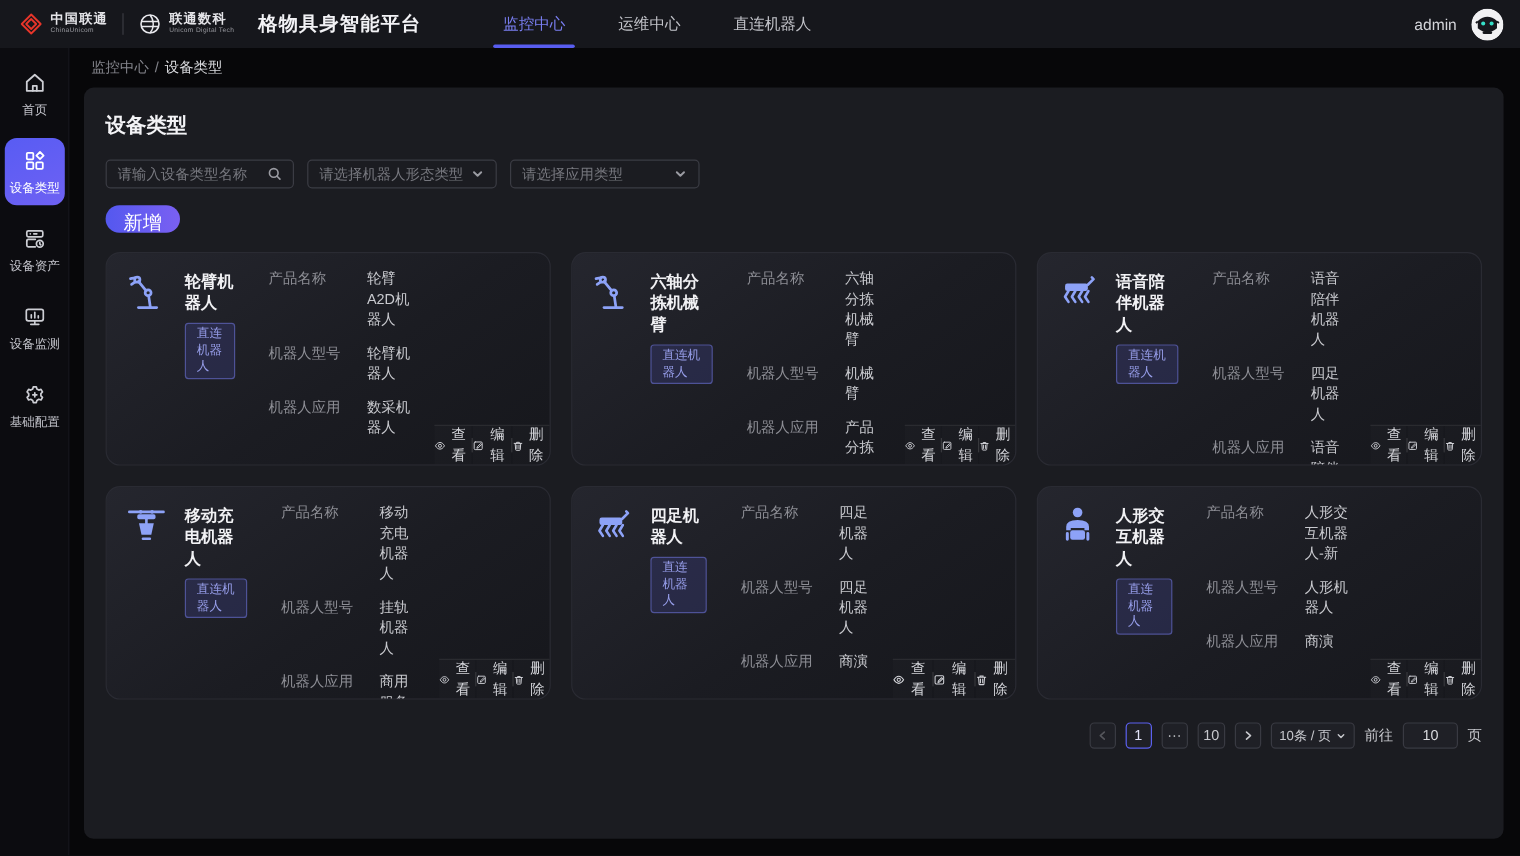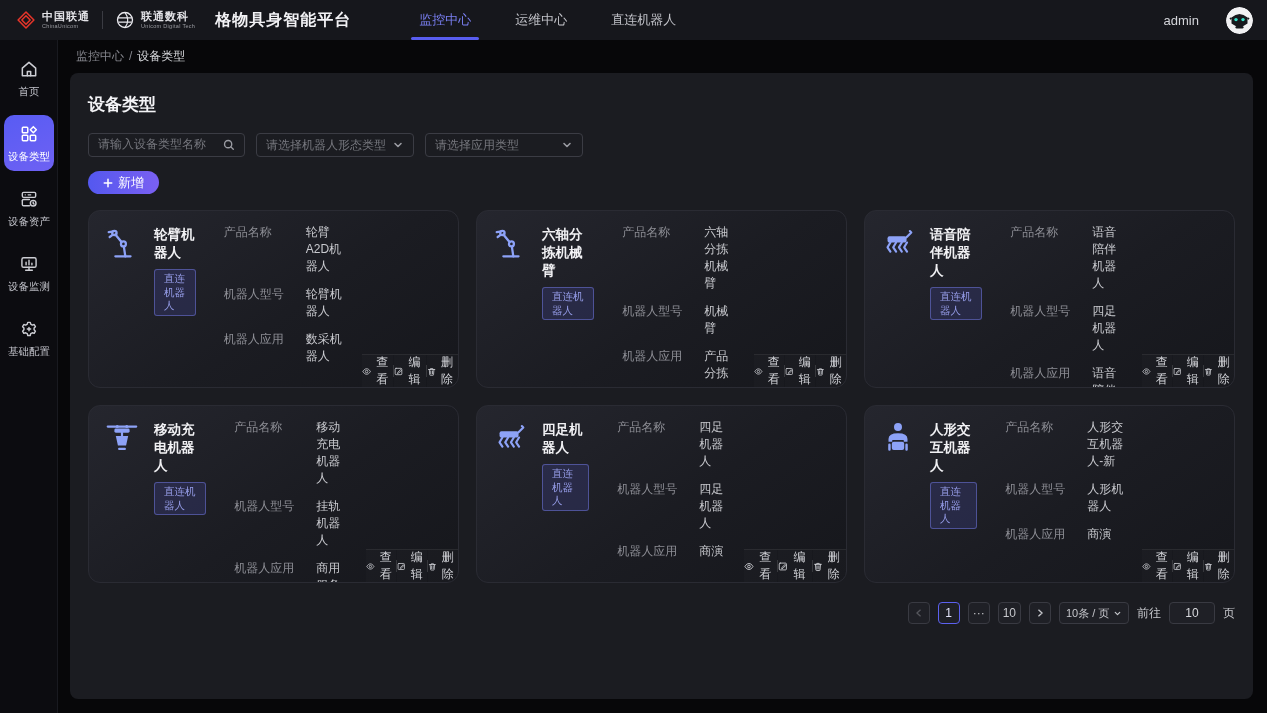--- a/index.html
+++ b/index.html
@@ -12,21 +12,21 @@
   .logo-block { display:flex; align-items:center; gap:6px; }
   .logo-txt { display:flex; flex-direction:column; line-height:1; }
   .logo-cn { font-size:11px; font-weight:bold; color:#e4e4e8; letter-spacing:1px; }
   .logo-en { font-size:5.5px; color:#9a9ba1; margin-top:2px; letter-spacing:.3px; }
   .brand-divider { width:1px; height:18px; background:#3a3b42; }
   .app-title { font-size:16px; font-weight:bold; color:#f2f2f5; letter-spacing:1px; margin-left:8px; }
   .topnav { display:flex; margin-left:46px; height:40px; }
   .topnav-item { position:relative; display:flex; align-items:center; padding:0 22px; font-size:13px; color:#c2c3c9; cursor:pointer; }
   .topnav-item.active { color:#7a7ff2; }
   .topnav-item.active::after { content:""; position:absolute; left:14px; right:14px; bottom:0; height:3px; border-radius:2px; background:#585df0; }
-  .userbox { margin-left:auto; display:flex; align-items:center; gap:27px; }
+  .userbox { margin-left:auto; display:flex; align-items:center; gap:12px; }
   .user-name { font-size:13px; color:#d3d4d9; }
   .avatar { width:27px; height:27px; border-radius:50%; overflow:hidden; flex:none; cursor:pointer; }
 
   
   .layout { display:flex; height:673px; }
   .sidebar { width:58px; background:#0c0c10; border-right:1px solid #191a20; display:flex; flex-direction:column; align-items:center; padding-top:10px; }
   .side-item { width:50px; border-radius:10px; padding:9px 2px 7px; margin-bottom:9px; display:flex; flex-direction:column; align-items:center; gap:5px; color:#c4c5cc; cursor:pointer; }
   .side-item .side-label { font-size:11px; transform:scale(.95); white-space:nowrap; }
   .side-item svg { width:20px; height:20px; stroke:#cdced4; }
   .side-item.active { background:linear-gradient(155deg,#585cf3,#6e61f3); color:#ffffff; }
@@ -37,25 +37,25 @@
   .crumb-parent { color:#85868d; }
   .crumb-sep { color:#85868d; margin:0 5px; }
   .crumb-current { color:#d9dade; }
 
   
   .panel { margin:3px 14px 0 12px; height:626px; background:#1b1c21; border-radius:8px; padding:20px 18px 0; position:relative; }
   .page-title { font-size:17px; font-weight:bold; color:#f3f3f6; margin-bottom:17px; }
   .filters { display:flex; gap:11px; }
   .search-box, .select-box { height:24px; border:1px solid #3b3c44; border-radius:4px; background:transparent; display:flex; align-items:center; padding:0 9px; width:157px; }
   .select-box { width:158px; justify-content:space-between; cursor:pointer; }
-  .search-box input { flex:1; background:transparent; border:none; outline:none; color:#86efac; font-size:12px; min-width:0; font-family:Liberation Mono, monospace; }
+  .search-box input { flex:1; background:transparent; border:none; outline:none; color:#86efac; font-size:12px; min-width:0; font-family:Liberation Serif, serif; }
   .search-box input::placeholder { color:#76777e; }
   .select-placeholder { font-size:12px; color:#76777e; }
   .icon-12 { width:12px; height:12px; stroke:#9a9ba2; flex:none; }
-  .add-btn { margin-top:14px; height:23px; padding:0 15px; border:none; border-radius:12px; background:linear-gradient(90deg,#5458ef,#7a60f2); color:#fff; font-size:13px; display:inline-flex; align-items:center; gap:5px; cursor:pointer; font-family:inherit; }
+  .add-btn { margin-top:14px; height:23px; padding:0 15px; border:none; border-radius:12px; background:linear-gradient(90deg,#5458ef,#7a60f2); color:#fff; font-size:16px; display:inline-flex; align-items:center; gap:5px; cursor:pointer; font-family:inherit;flex-direction:column; }
   .add-btn svg { width:10px; height:10px; stroke:#fff; }
 
   
   .cards { margin-top:16px; display:grid; grid-template-columns:repeat(3,1fr); column-gap:17px; row-gap:17px; }
   .card { height:178px; border-radius:12px; border:1px solid #2a2b33; background:linear-gradient(145deg,#25262e 0%,#1b1c22 55%,#16171c 100%); display:flex; flex-direction:row; overflow:hidden;justify-content:flex-end; }
   .card-head { display:flex; align-items:flex-start; gap:13px; padding:13px 14px 0 14px; }
   .card-icon { width:38px; height:38px; flex:none; }
   .card-title { font-size:13.5px; font-weight:bold; color:#f1f1f4; padding-top:2px; }
   .card-tag { display:inline-block; margin-top:7px; font-size:10.5px; color:#969de9; background:rgba(95,102,240,.16); border:1px solid rgba(122,128,240,.48); border-radius:3px; padding:2px 9px; line-height:1.3; }
   .card-info { padding:13px 14px 0; display:flex; flex-direction:column; gap:11px; }

